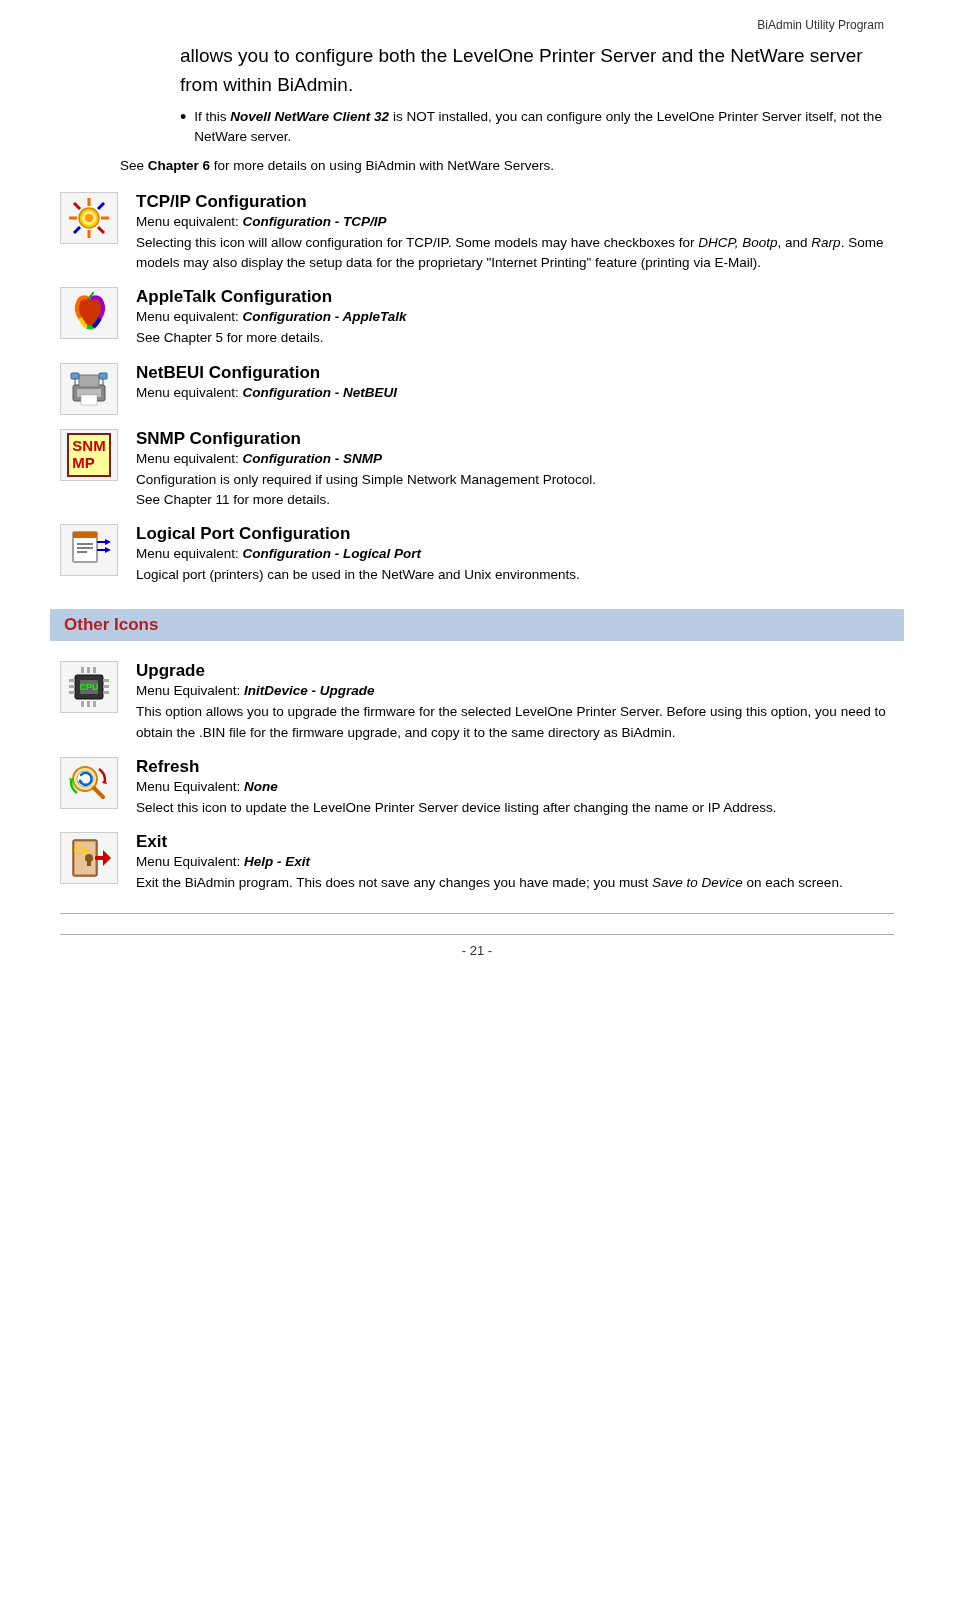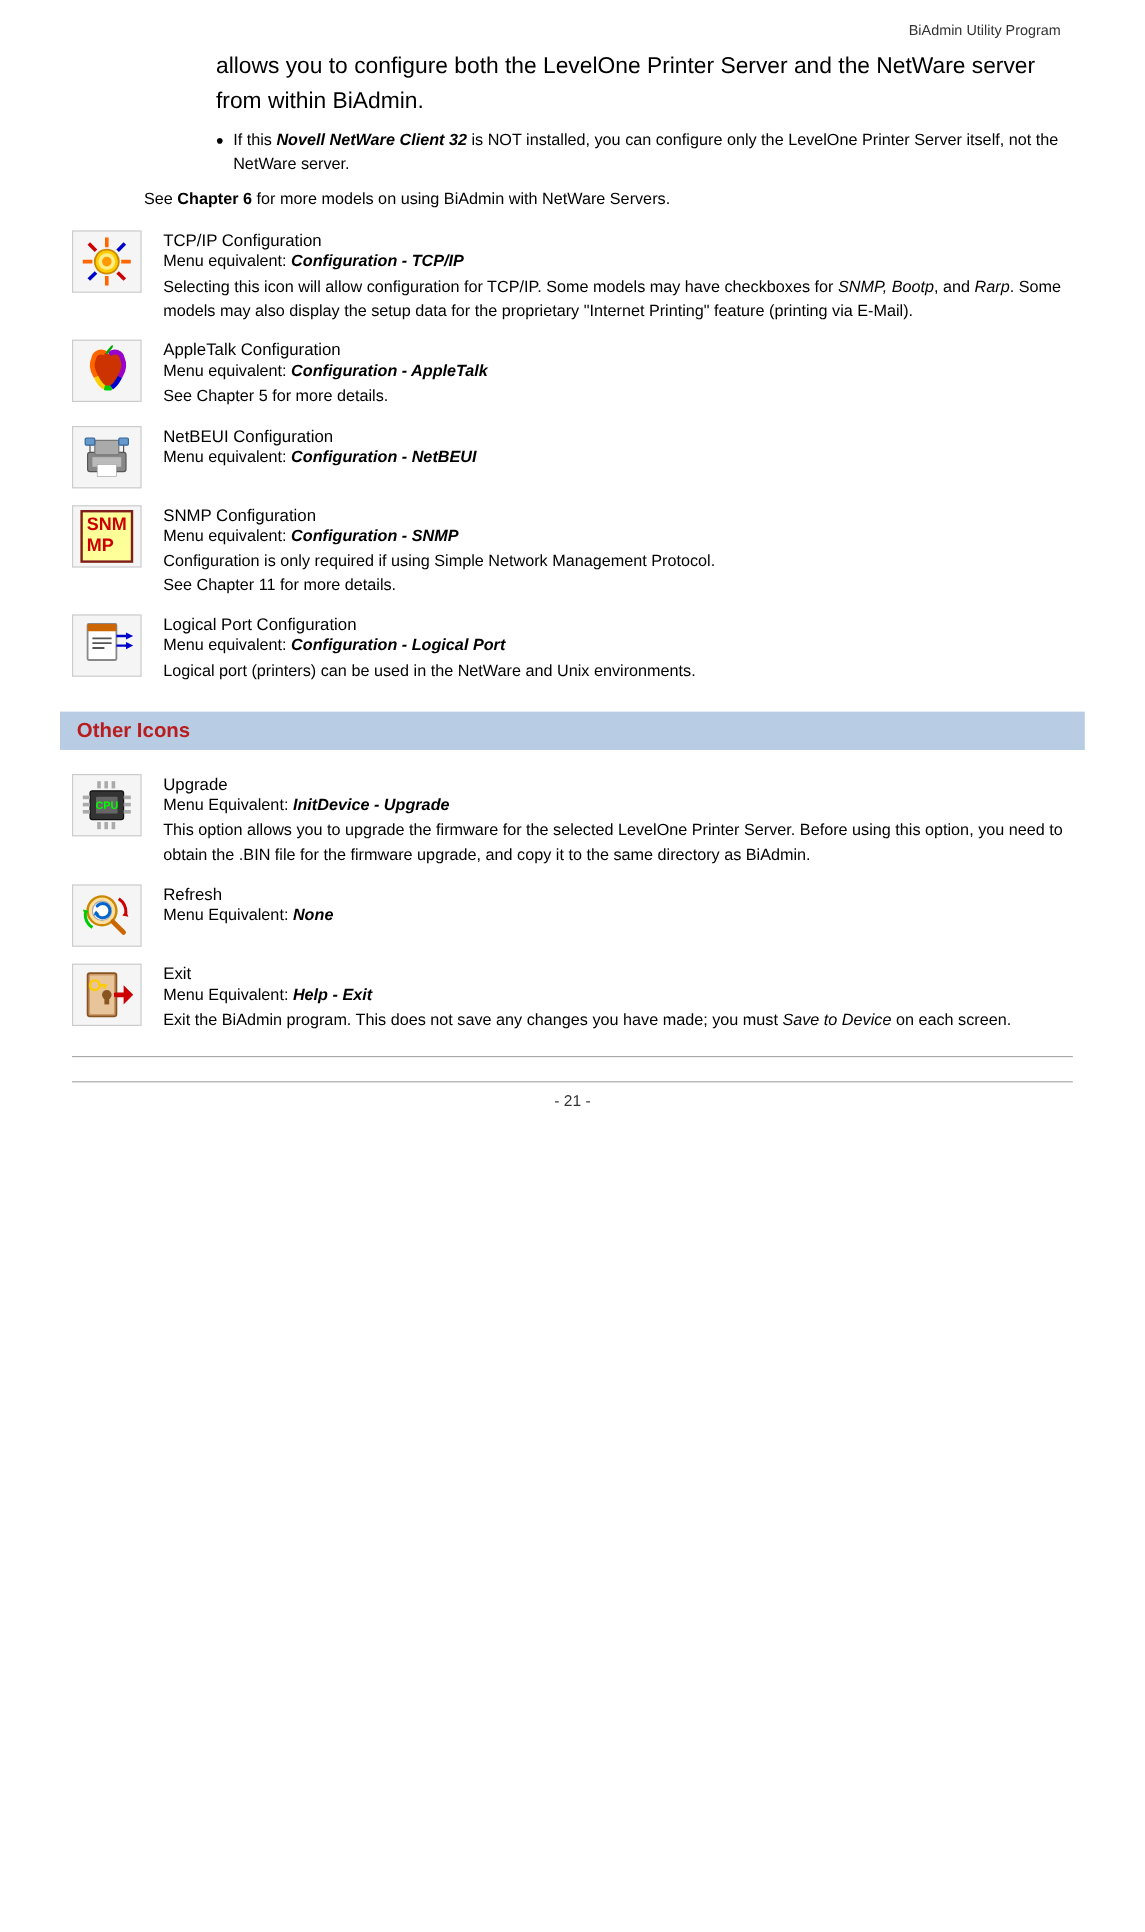--- a/index.html
+++ b/index.html
@@ -65,22 +65,22 @@
       justify-content: center;
       margin-right: 18px;
       border: 1px solid #ccc;
       background: #f5f5f5;
       flex-shrink: 0;
     }
     .section-content {
       flex: 1;
     }
     .section-title {
-      font-size: 14px;
-      font-weight: normal;
+      font-size: 17px;
+      font-weight: bold;
       margin-bottom: 2px;
     }
     .menu-equiv {
       font-size: 13.5px;
       margin-bottom: 4px;
     }
     .menu-equiv em {
       font-style: italic;
       font-weight: bold;
     }
@@ -168,21 +168,21 @@
   <div class="intro-text">
     <span>allows you to configure both the LevelOne Printer Server and the NetWare server from within BiAdmin.</span>
   </div>
   <div class="bullet-item">
     <span class="bullet-dot">•</span>
     <span>
       If this <em><strong>Novell NetWare Client 32</strong></em><span> is NOT installed, you can configure only the LevelOne Printer Server itself, not the NetWare server.</span>
     </span>
   </div>
   <div class="see-chapter">
-    <span>See </span><strong>Chapter 6</strong><span> for more models on using BiAdmin with NetWare Servers.</span>
+    <span>See </span><strong>Chapter 6</strong><span> for more details on using BiAdmin with NetWare Servers.</span>
   </div>
 
   <div class="section-item">
     <div class="icon-box">
       <div class="tcp-icon">
         <svg width="44" height="44" viewBox="0 0 44 44">
 
           <circle cx="22" cy="22" r="10" fill="#ffcc00" stroke="#cc8800" stroke-width="1.5"></circle>
 
           <line x1="22" y1="2" x2="22" y2="10" stroke="#ff6600" stroke-width="3"></line>
@@ -197,21 +197,21 @@
           <circle cx="22" cy="22" r="4" fill="#ff9900"></circle>
         </svg>
       </div>
     </div>
     <div class="section-content">
       <div class="section-title">TCP/IP Configuration</div>
       <div class="menu-equiv">
         <span>Menu equivalent: </span><em><strong>Configuration - TCP/IP</strong></em>
       </div>
       <div class="section-desc">
-        Selecting this icon will allow configuration for TCP/IP. Some models may have checkboxes for <em>SNMP, Bootp</em>, and <em>Rarp</em>. Some models may also display the setup data for the proprietary "Internet Printing" feature (printing via E-Mail).
+        Selecting this icon will allow configuration for TCP/IP. Some models may have checkboxes for <em>DHCP, Bootp</em>, and <em>Rarp</em>. Some models may also display the setup data for the proprietary "Internet Printing" feature (printing via E-Mail).
       </div>
     </div>
   </div>
 
   <div class="section-item">
     <div class="icon-box">
       <div class="appletalk-icon">
         <svg width="44" height="44" viewBox="0 0 44 44">
 
           <path d="M22 8 C18 5 12 6 11 12 C9 18 11 26 14 30 C16 34 18 36 20 36 C21 36 22 35 23 35 C24 35 25 36 26 36 C28 36 30 34 32 30 C35 26 37 18 35 12 C34 6 28 5 24 8 Z" fill="#cc3300"></path>
@@ -362,20 +362,21 @@
           <path d="M10 32 A14 14 0 0 1 4 20" fill="none" stroke="#00cc00" stroke-width="2.5"></path>
           <polygon points="4,22 2,17 7,18" fill="#00cc00"></polygon>
         </svg>
       </div>
     </div>
     <div class="section-content">
       <div class="section-title">Refresh</div>
       <div class="menu-equiv">
         <span>Menu Equivalent: </span><em><strong>None</strong></em>
       </div>
+      <div class="section-desc">Select this icon to update the LevelOne Printer Server device listing after changing the name or IP Address.</div>
     </div>
   </div>
 
   <div class="section-item">
     <div class="icon-box">
       <div class="exit-icon">
         <svg width="44" height="44" viewBox="0 0 44 44">
 
           <rect x="6" y="4" width="24" height="36" rx="2" fill="#cc9966" stroke="#885522" stroke-width="1.5"></rect>
           <rect x="8" y="6" width="20" height="32" rx="1" fill="#e8c49a"></rect>

